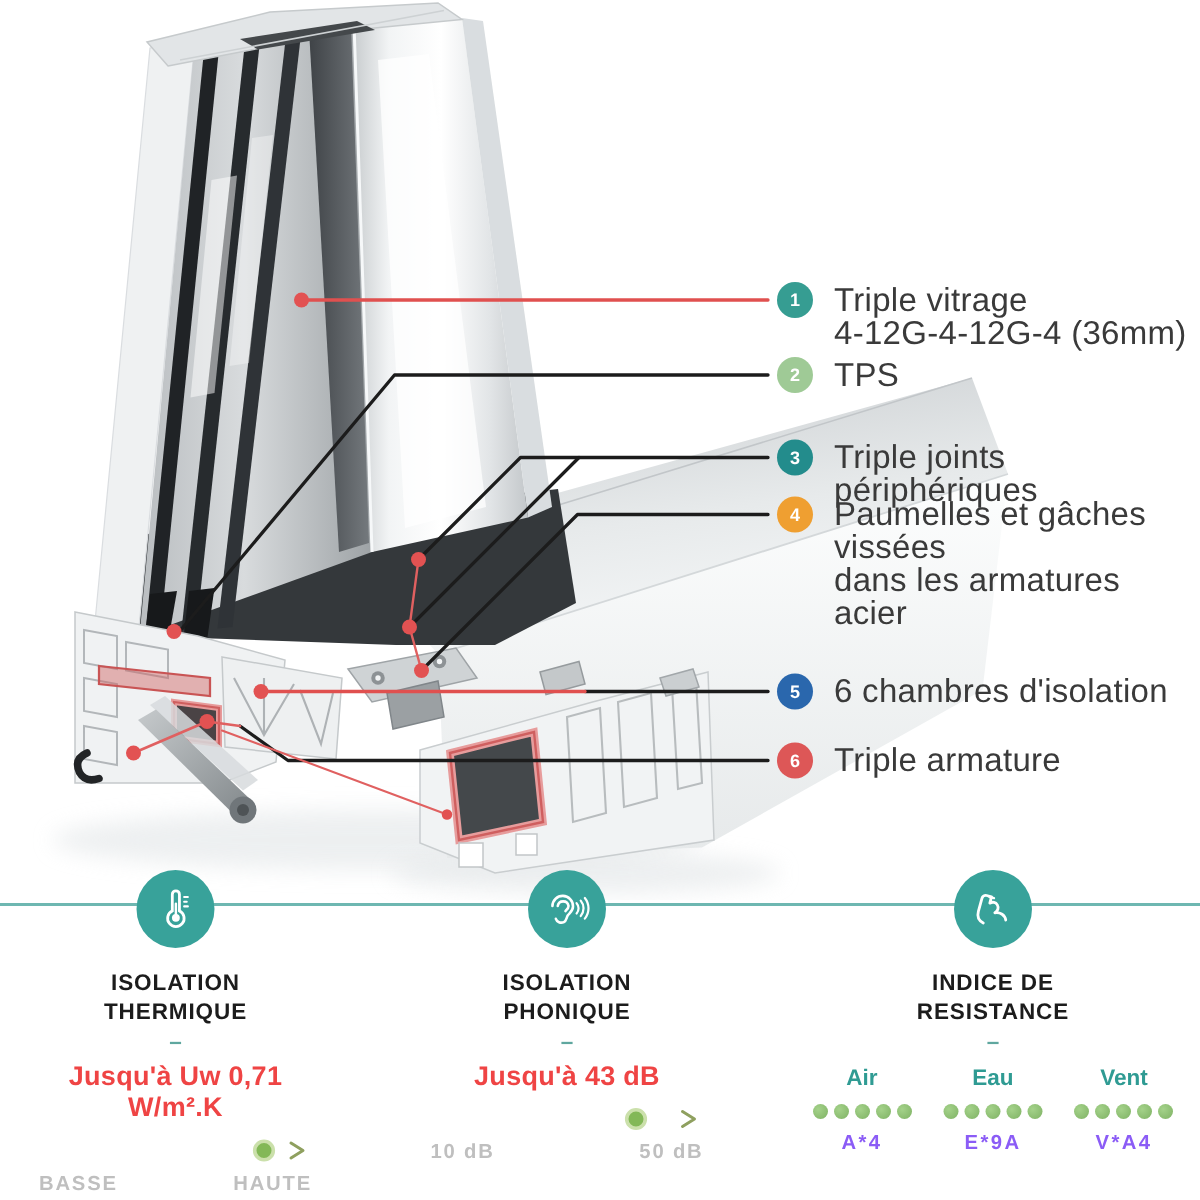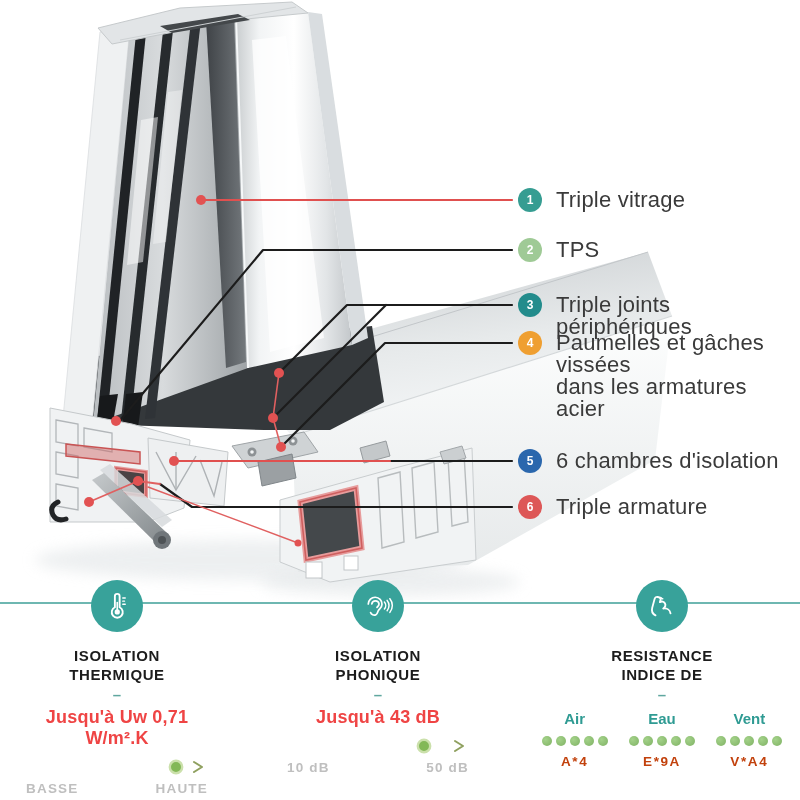--- a/index.html
+++ b/index.html
@@ -28,21 +28,21 @@
   .mvalue{margin-top:5px;font-size:18px;font-weight:bold;color:#ef4444;letter-spacing:.2px;}
   .gauge{margin:10px auto 0;width:182px;height:16px;}
   .mscale{width:182px;margin:6px auto 0;display:flex;justify-content:space-between;
           font-size:13.5px;font-weight:bold;color:#bfbfbf;letter-spacing:1.2px;gap:20px;}
   .rrow{display:flex;gap:14px;margin-top:8px;}
   .rsub{width:74px;text-align:center;}
   .rlabel{font-size:15px;font-weight:bold;color:#2f9b93;}
   .rdots{margin-top:9px;display:flex;justify-content:center;gap:4px;}
   .rdots i{width:10px;height:10px;border-radius:50%;
            background:radial-gradient(circle at 35% 35%, #a4d28a, #7fb264);display:block;}
-  .rrating{margin-top:8px;font-size:13.5px;font-weight:bold;color:#c2410c;letter-spacing:1.6px;}
+  .rrating{margin-top:8px;font-size:13.5px;font-weight:bold;color:#8b5cf6;letter-spacing:1.6px;}
 </style>
 </head>
 <body>
 
 <div class="stage">
 
   <svg class="diagram-svg" width="800" height="600" viewBox="0 0 800 600">
     <defs>
       <linearGradient id="ggb" x1="0" y1="0" x2="1" y2="0">
         <stop offset="0" stop-color="#b9bdc0"></stop>
@@ -191,20 +191,21 @@
       <circle cx="138" cy="481" r="5" fill="#e25252"></circle>
       <circle cx="89" cy="502" r="5" fill="#e25252"></circle>
       <circle cx="298" cy="543" r="3.5" fill="#e25252"></circle>
     </g>
   </svg>
 
   <div class="callout" style="top:188px">
     <span class="badge bc1">1</span>
     <div class="clabel">
       <span>Triple vitrage</span>
+      <span>4-12G-4-12G-4 (36mm)</span>
     </div>
   </div>
   <div class="callout" style="top:238px">
     <span class="badge bc2">2</span>
     <div class="clabel">
         <span>TPS</span>
       </div>
   </div>
   <div class="callout" style="top:293px">
     <span class="badge bc3">3</span>
@@ -311,22 +312,22 @@
     </div>
 
     <div class="mcol" style="left:538px;width:248px">
       <div class="micon">
         <svg width="30" height="30" viewBox="0 0 24 24" fill="none" stroke="#ffffff" stroke-width="1.5" stroke-linecap="round" stroke-linejoin="round">
           <path d="M6.8,19.5 c-2.3,-1.2 -3.3,-3.6 -2.6,-6.2 l1.9,-7 c0.3,-1.1 1.4,-1.8 2.5,-1.5 l2.6,0.7 l-0.9,3.4 c1.5,-0.9 3.2,-0.5 4,0.9 c0.9,1.5 0.3,3.3 -1.3,4.2 c2.9,-0.4 5.4,1.2 5.8,3.9"></path>
           <path d="M10.2,5.6 l2.3,0.6" stroke-width="1.3"></path>
         </svg>
       </div>
       <div class="mtitle">
-        <span>RESISTANCE</span>
-          <span>INDICE DE</span>
+        <span>INDICE DE</span>
+          <span>RESISTANCE</span>
       </div>
       <div class="msep">–</div>
       <div class="rrow">
         <div class="rsub">
           <div class="rlabel">Air</div>
           <div class="rdots">
               <i></i>
               <i></i>
               <i></i>
               <i></i>

